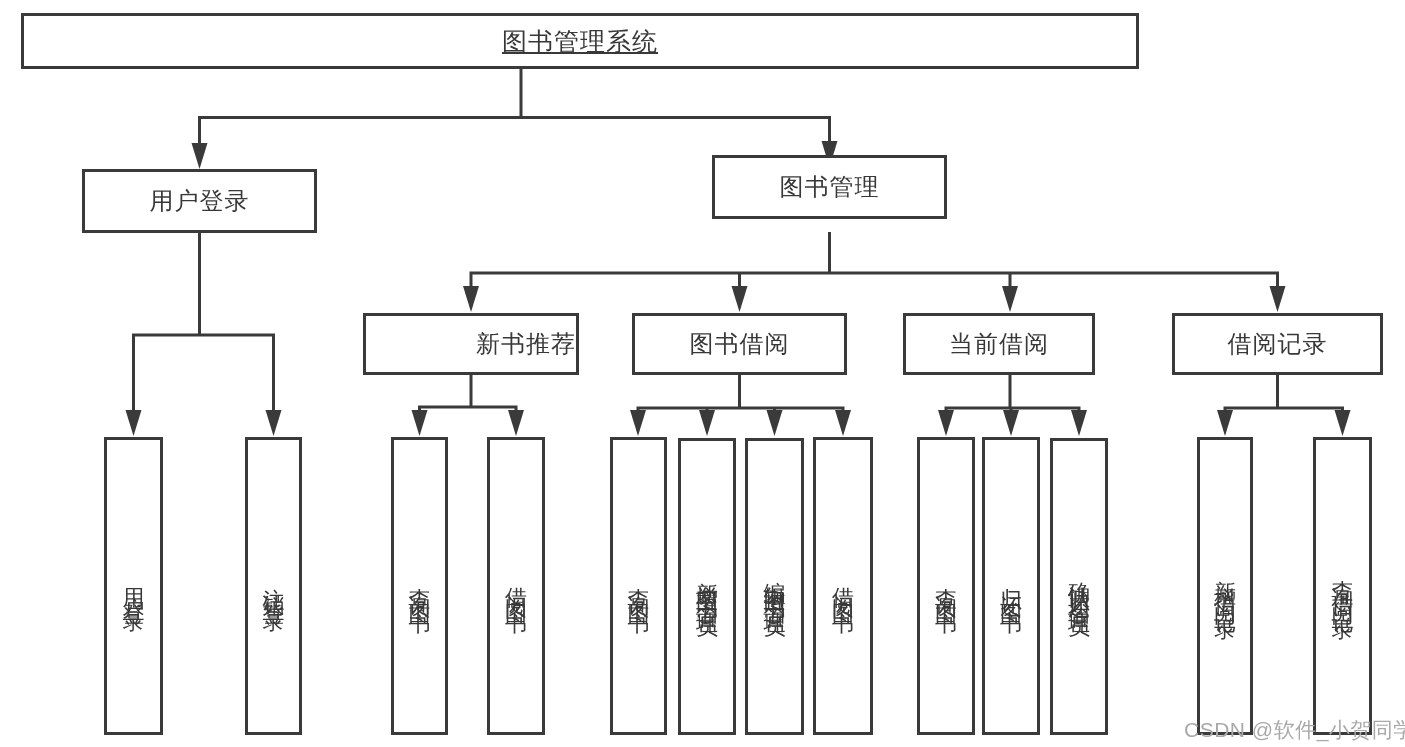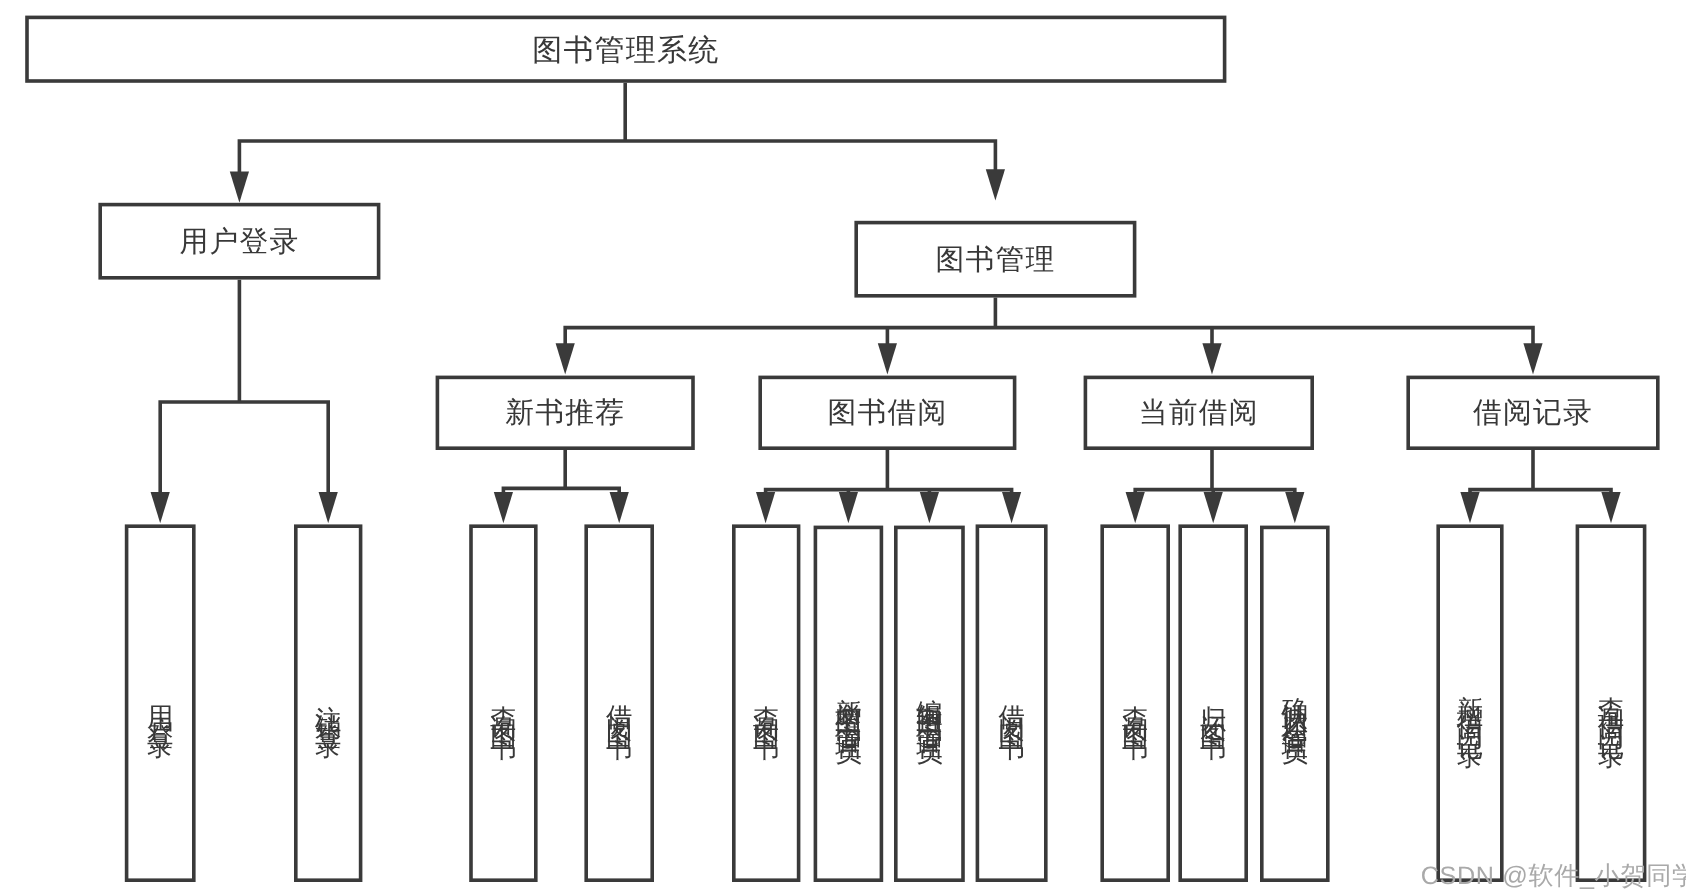--- a/index.html
+++ b/index.html
@@ -84,32 +84,32 @@
       <polygon points="1011,436 1003,410 1019,410"></polygon>
       <polygon points="1079,436 1071,410 1087,410"></polygon>
     </g>
     <g>
       <path d="M1277.5,374 V409.5 M1223.5,408 H1344 M1225,408 V414 M1342.5,408 V414"></path>
       <polygon points="1225,436 1217,410 1233,410"></polygon>
       <polygon points="1342.5,436 1334.5,410 1350.5,410"></polygon>
     </g>
   </svg>
 
-  <div class="box root" style="left:21px;top:13px;width:1001px;height:56px;">
+  <div class="box root" style="left:21px;top:13px;width:1118px;height:56px;text-decoration:underline;">
     <span class="hlabel">图书管理系统</span>
   </div>
 
   <div class="box" style="left:82px;top:169px;width:235px;height:64px;">
     <span class="hlabel">用户登录</span>
   </div>
-  <div class="box" style="left:712px;top:184px;width:235px;height:64px;">
+  <div class="box" style="left:712px;top:155px;width:235px;height:64px;">
     <span class="hlabel">图书管理</span>
   </div>
 
-  <div class="box" style="left:363px;top:313px;width:216px;height:62px;">
+  <div class="box" style="left:363px;top:313px;width:216px;height:62px;justify-content:flex-end;">
     <span class="hlabel">新书推荐</span>
   </div>
   <div class="box" style="left:632px;top:313px;width:215px;height:62px;">
     <span class="hlabel">图书借阅</span>
   </div>
   <div class="box" style="left:903px;top:313px;width:192px;height:62px;">
     <span class="hlabel">当前借阅</span>
   </div>
   <div class="box" style="left:1172px;top:313px;width:211px;height:62px;">
     <span class="hlabel">借阅记录</span>

